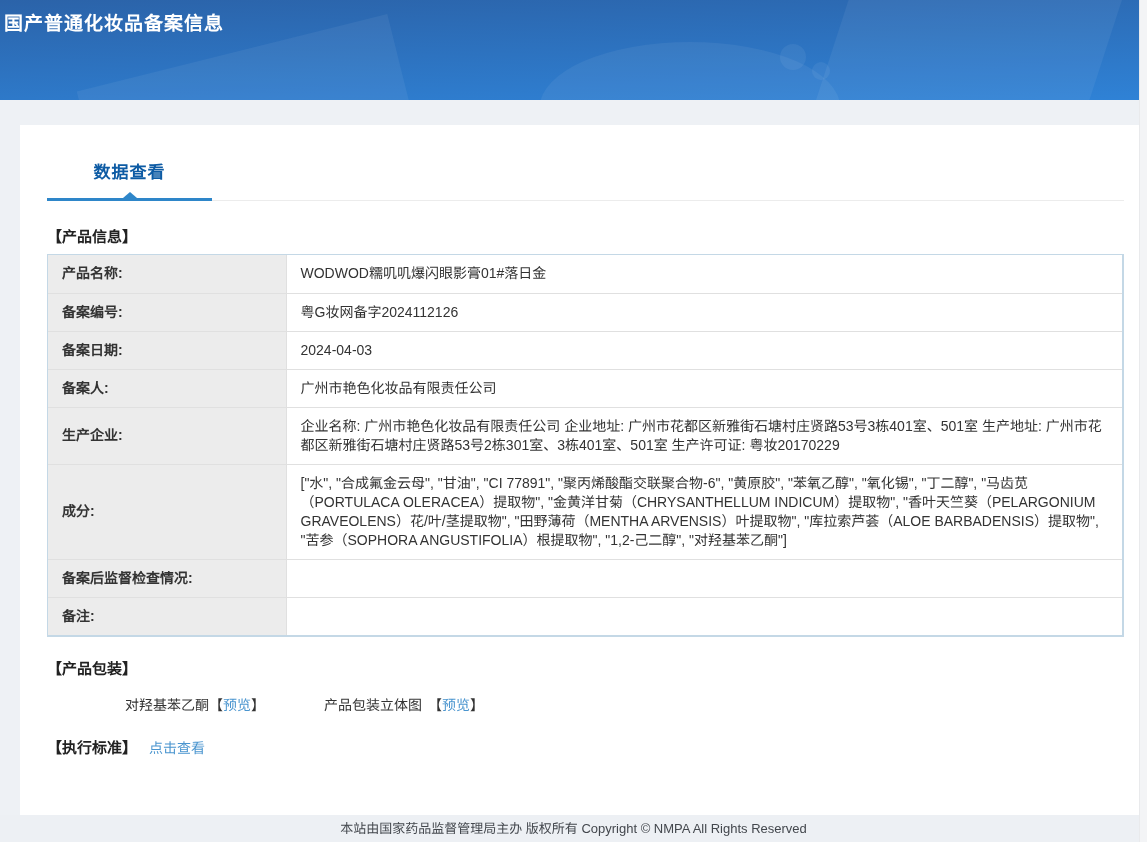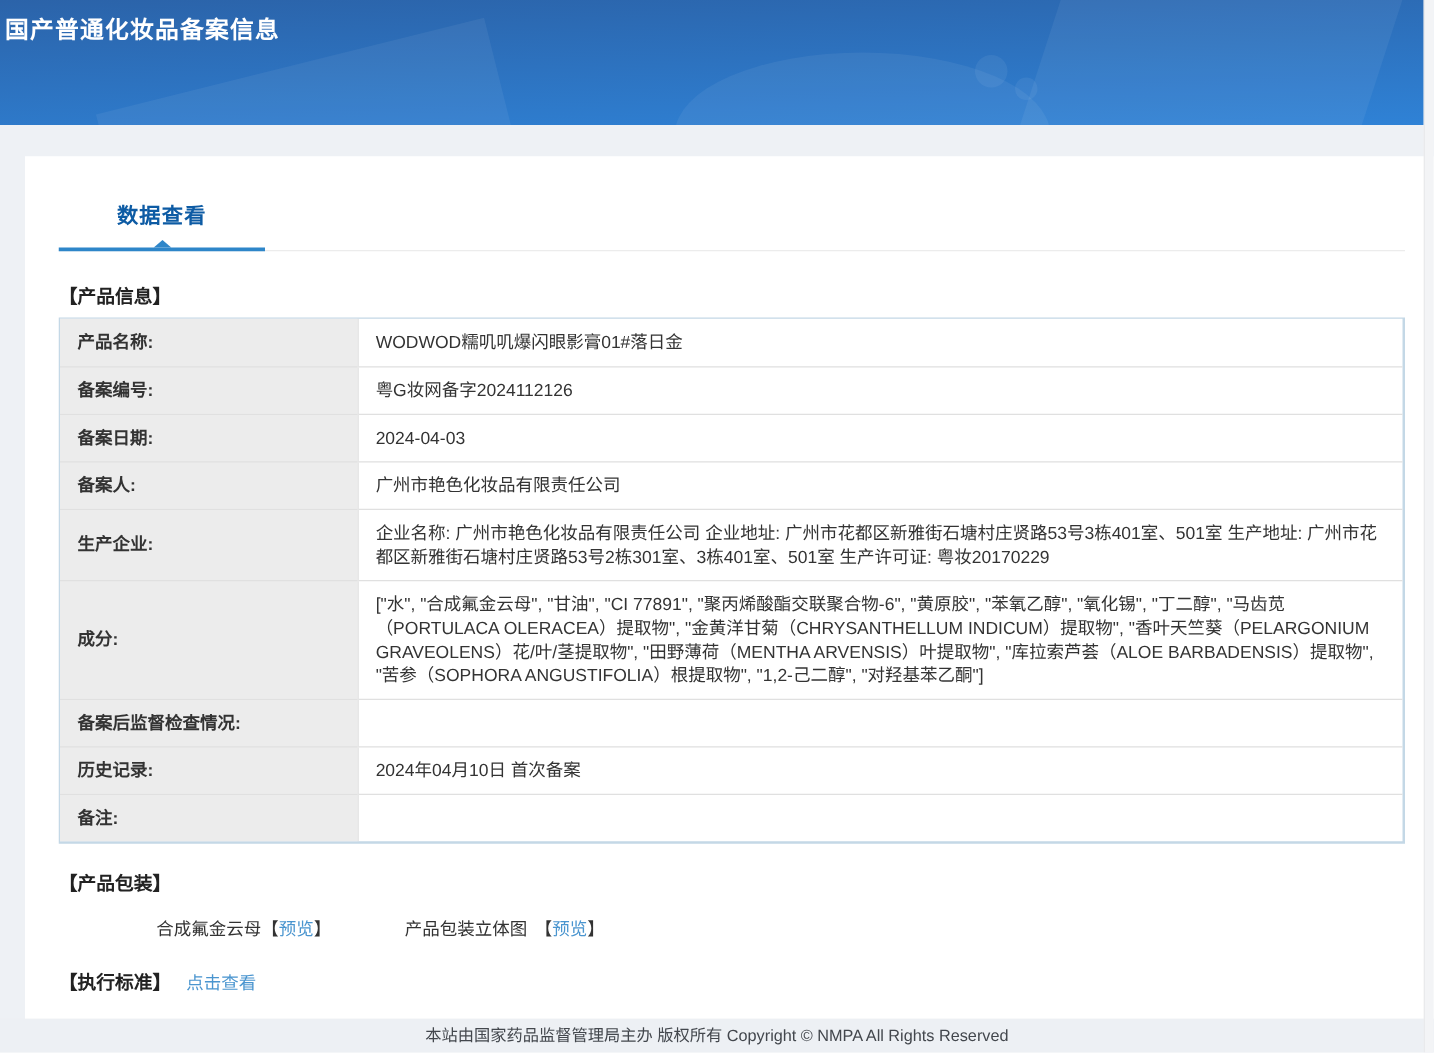--- a/index.html
+++ b/index.html
@@ -135,36 +135,32 @@
         </tr>
         <tr>
           <td class="label-cell">成分:</td>
           <td class="value-cell">["水", "合成氟金云母", "甘油", "CI 77891", "聚丙烯酸酯交联聚合物-6", "黄原胶", "苯氧乙醇", "氧化锡", "丁二醇", "马齿苋（PORTULACA OLERACEA）提取物", "金黄洋甘菊（CHRYSANTHELLUM INDICUM）提取物", "香叶天竺葵（PELARGONIUM GRAVEOLENS）花/叶/茎提取物", "田野薄荷（MENTHA ARVENSIS）叶提取物", "库拉索芦荟（ALOE BARBADENSIS）提取物", "苦参（SOPHORA ANGUSTIFOLIA）根提取物", "1,2-己二醇", "对羟基苯乙酮"]</td>
         </tr>
         <tr>
           <td class="label-cell">备案后监督检查情况:</td>
           <td class="value-cell"></td>
         </tr>
         <tr>
-          <td class="label-cell">历史记录:</td>
-          <td class="value-cell">2024年04月10日 首次备案</td>
-        </tr>
-        <tr>
           <td class="label-cell">备注:</td>
           <td class="value-cell"></td>
         </tr>
       </tbody>
     </table>
   </div>
 
   <div class="section-title pack-title">【产品包装】</div>
 
   <div class="pack-row">
     <span class="pack-group">
-      <span>合成氟金云母</span><span>【</span><a class="link">预览</a><span>】</span>
+      <span>对羟基苯乙酮</span><span>【</span><a class="link">预览</a><span>】</span>
     </span>
     <span class="pack-group">
       <span>产品包装立体图</span><span class="gap"></span><span>【</span><a class="link">预览</a><span>】</span>
     </span>
   </div>
 
   <div class="inline-link-row">
     <span>【执行标准】</span><a class="link">点击查看</a>
   </div>
 

